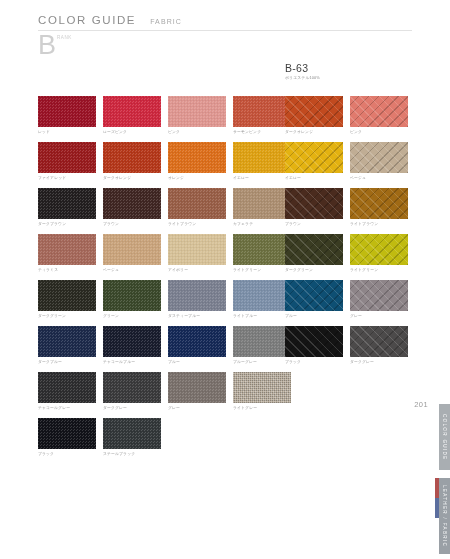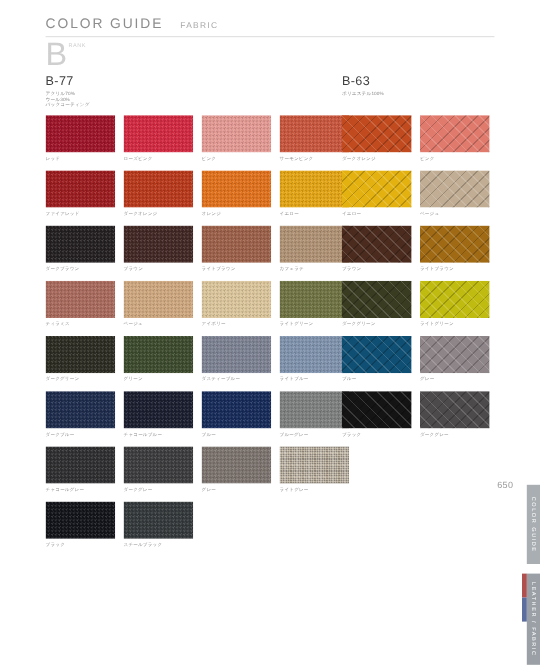--- a/index.html
+++ b/index.html
@@ -83,28 +83,20 @@
     <span class="hdr-title">COLOR GUIDE</span>
     <span class="hdr-sub">FABRIC</span>
   </div>
   <div class="hdr-rule"></div>
 
   <div class="rank">
     <span class="rank-letter">B</span>
     <span class="rank-sup">RANK</span>
   </div>
 
-  <div class="group-head g-left">
-    <div class="g-code">B-77</div>
-    <div class="g-spec">
-      <div>アクリル70%</div>
-      <div>ウール30%</div>
-      <div>バックコーティング</div>
-    </div>
-  </div>
 
   <div class="group-head g-right">
     <div class="g-code">B-63</div>
     <div class="g-spec">
       <div>ポリエステル100%</div>
     </div>
   </div>
 
   <div class="grid grid-left" id="grid-left">
       <div class="cell">
@@ -365,14 +357,14 @@
 
   <div class="tab tab-colorguide">
     <span class="tab-label">COLOR GUIDE</span>
   </div>
   <div class="tab tab-leather">
     <span class="tab-label">LEATHER / FABRIC</span>
   </div>
   <div class="tab-accent acc-a"></div>
   <div class="tab-accent acc-b"></div>
 
-  <div class="page-no">650</div>
+  <div class="page-no">201</div>
 </div>
 
 </body></html>

